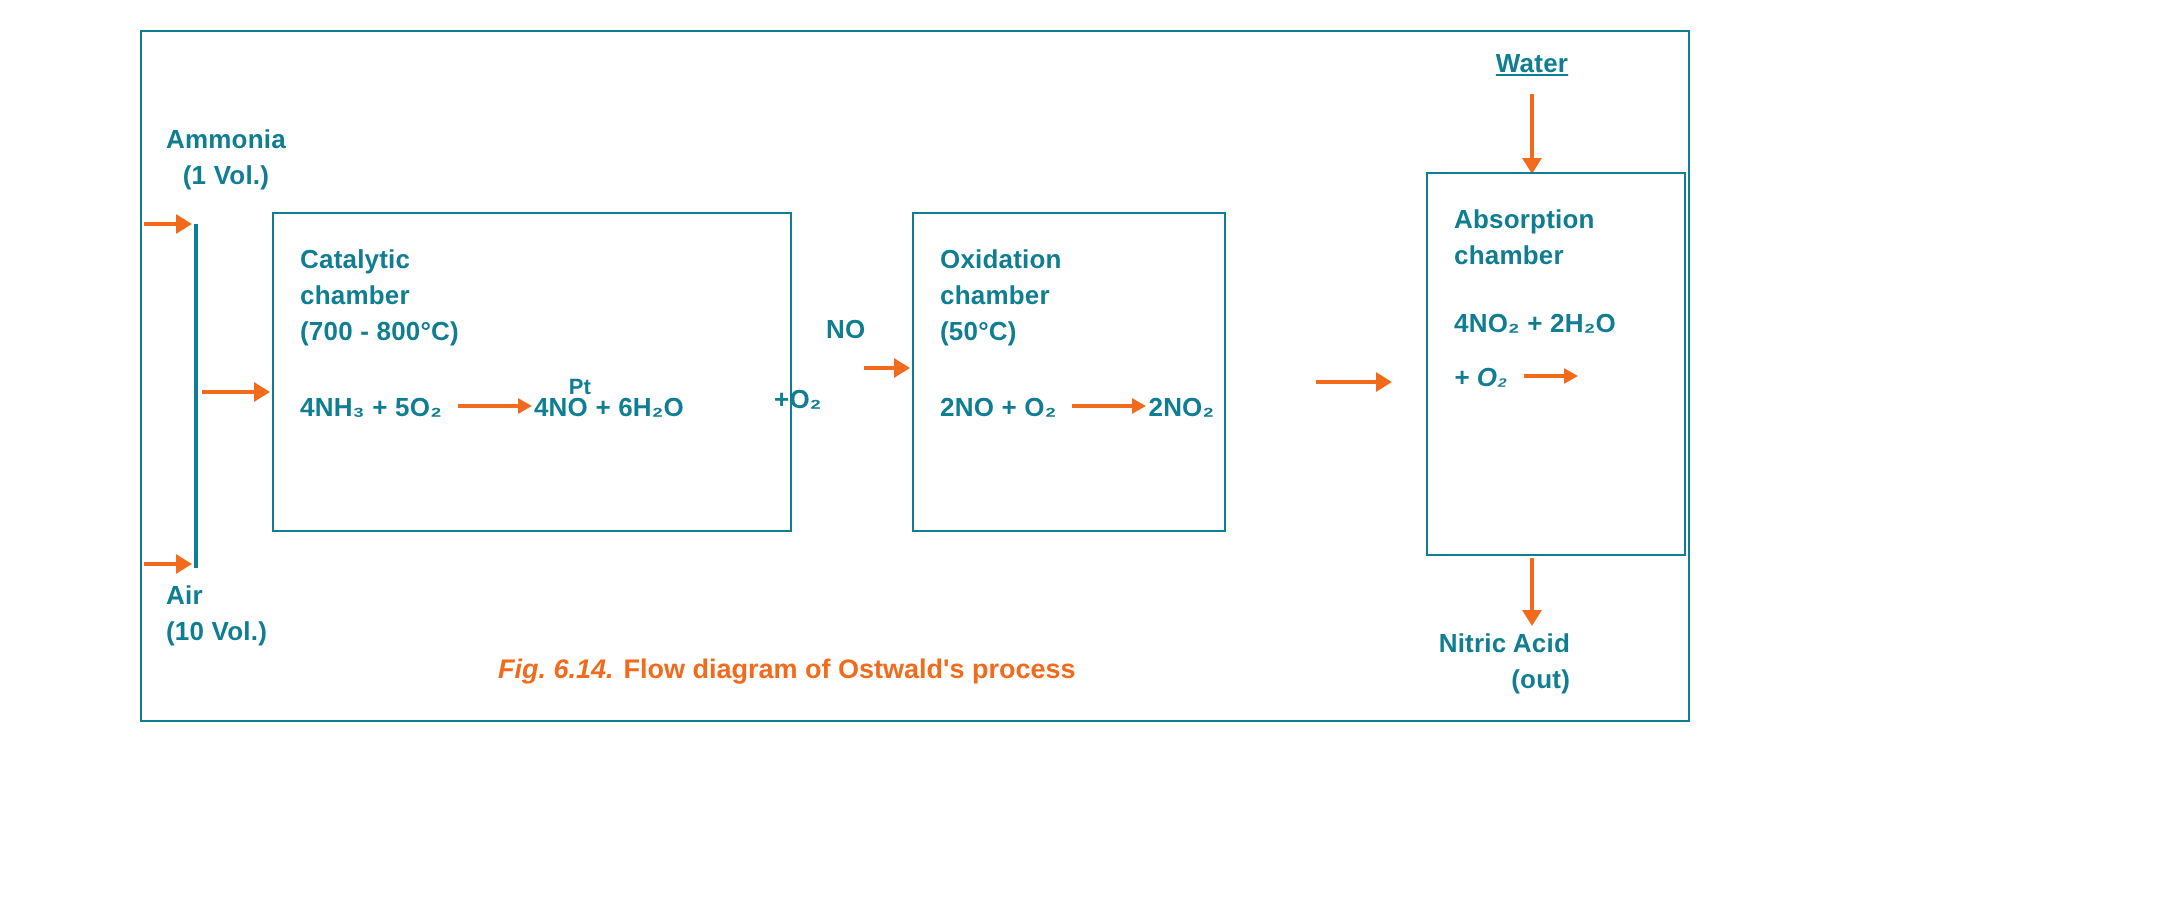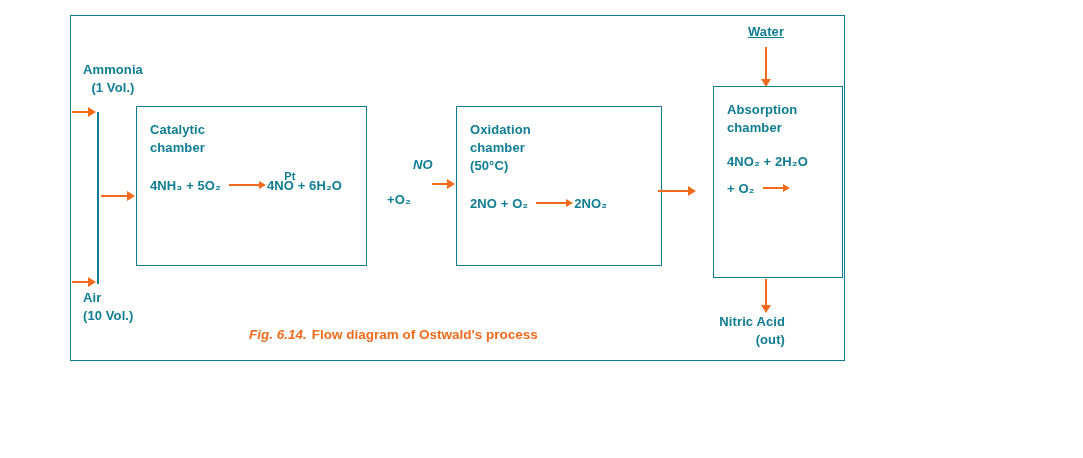--- a/index.html
+++ b/index.html
@@ -133,48 +133,49 @@
     <div class="feed-line" style="left:26px; top:96px; height:172px;"></div>
 
     <div class="h-arrow" style="left:1px; top:265px; width:16px;"></div>
     <div class="abs" style="left:12px; top:273px;">
       <div class="t">Air</div>
       <div class="t">(10 Vol.)</div>
     </div>
 
     <div class="h-arrow" style="left:30px; top:179px; width:26px;"></div>
 
-    <div class="chamber" style="left:65px; top:90px; width:231px; height:160px;">
+    <div class="chamber" style="left:65px; top:90px; width:260px; height:160px;">
       <div class="t">Catalytic</div>
       <div class="t">chamber</div>
+      <div class="t">(700 - 800°C)</div>
       <div class="t rx">
         <span>4NH₃ + 5O₂</span><span class="rx-arrow"><span class="catalyst">Pt</span></span><span>4NO + 6H₂O</span>
       </div>
     </div>
 
-    <div class="t abs" style="left:342px; top:140px;font-style:italic;">NO</div>
+    <div class="t abs" style="left:342px; top:140px;">NO</div>
     <div class="h-arrow" style="left:361px; top:167px; width:15px;"></div>
     <div class="t abs" style="left:316px; top:175px;">+O₂</div>
 
-    <div class="chamber" style="left:385px; top:90px; width:206px; height:160px;">
+    <div class="chamber" style="left:385px; top:90px; width:157px; height:160px;">
       <div class="t">Oxidation</div>
       <div class="t">chamber</div>
       <div class="t">(50°C)</div>
       <div class="t rx">
         <span>2NO + O₂</span><span class="rx-arrow"></span><span>2NO₂</span>
       </div>
     </div>
 
     <div class="h-arrow" style="left:587px; top:174px; width:30px;"></div>
 
     <div class="chamber" style="left:630px; top:70px; width:130px; height:192px;margin-left:12px;">
       <div class="t">Absorption</div>
       <div class="t">chamber</div>
       <div class="t" style="margin-top:16px;">4NO₂ + 2H₂O</div>
-      <div class="t" style="margin-top:9px; white-space:nowrap;">
+      <div class="t" style="margin-top:9px; white-space:nowrap;font-style:italic;">
         <span>+ O₂</span><span class="rx-arrow small"></span>
       </div>
     </div>
 
     <div class="v-arrow" style="left:694px; top:263px; height:26px;"></div>
     <div class="abs ctr" style="left:614px; top:297px; width:100px;text-align:right;">
       <div class="t">Nitric Acid</div>
       <div class="t">(out)</div>
     </div>
 

